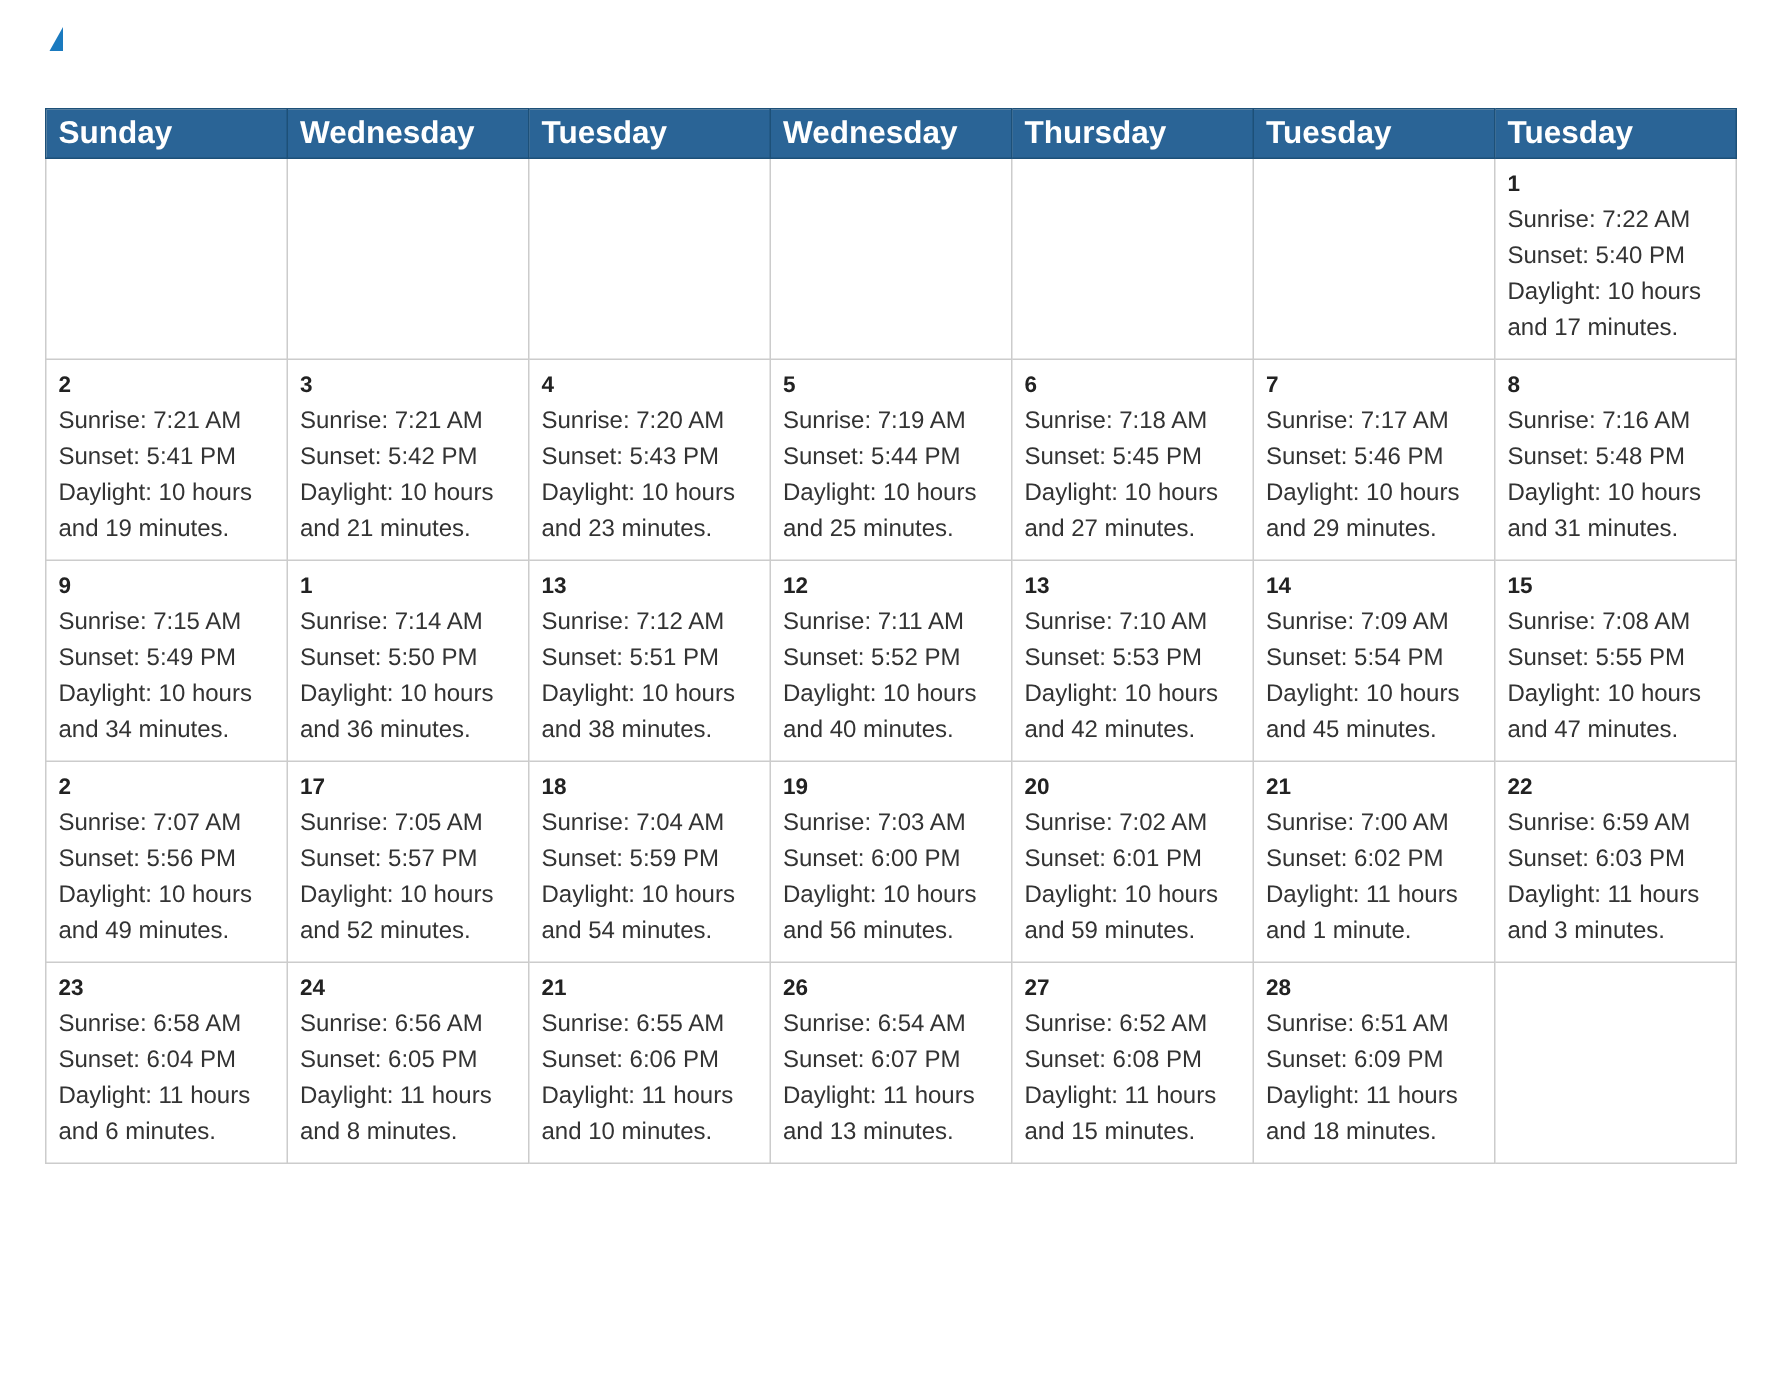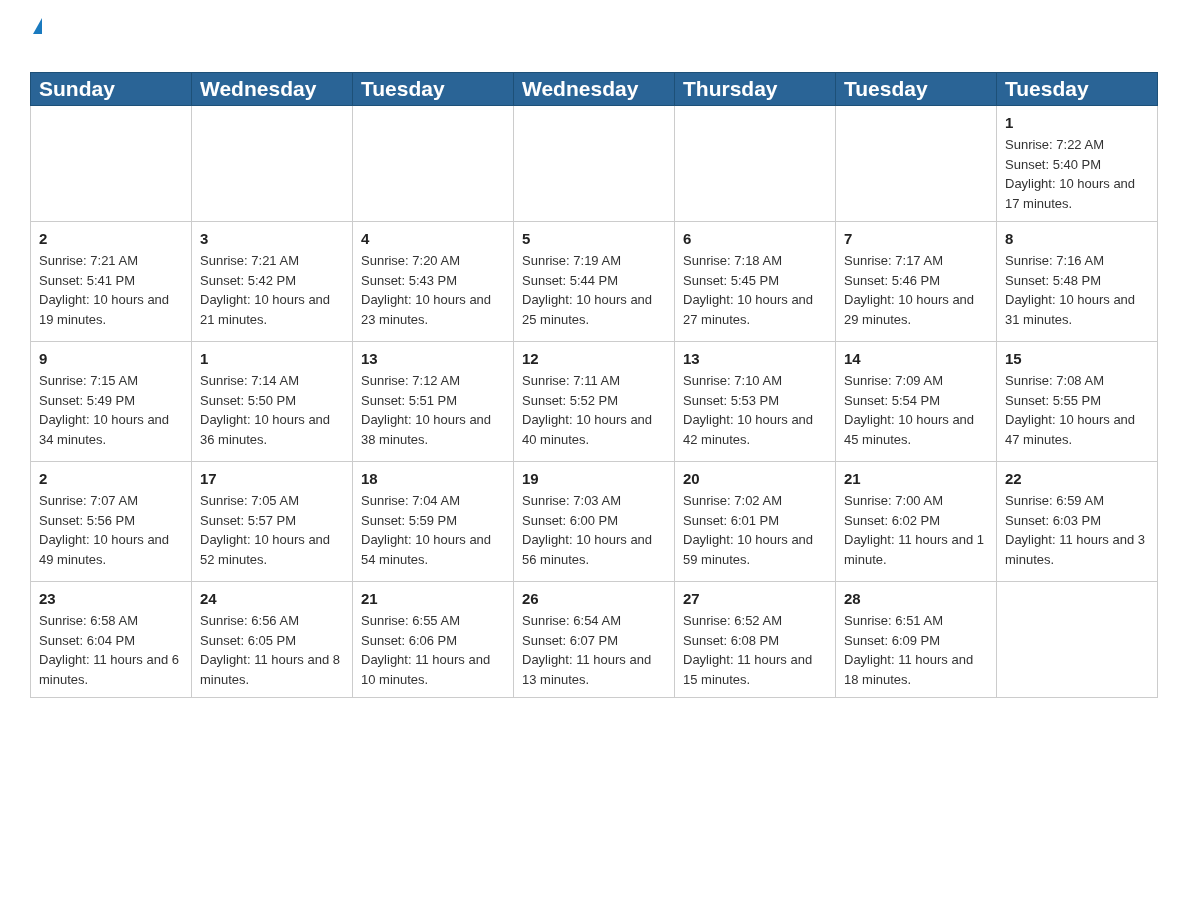--- a/index.html
+++ b/index.html
@@ -64,21 +64,21 @@
       color: #333;
     }
     .day-number {
       font-size: 15px;
       font-weight: bold;
       color: #222;
       display: block;
       margin-bottom: 4px;
     }
     .day-info {
-      font-size: 13px;
+      font-size: 16px;
       color: #333;
       line-height: 1.5;
     }
     .empty-cell {
       background: #fff;
     }
     .calendar tbody tr:first-child td {
       height: 110px;
     }
     .calendar tbody tr td {

